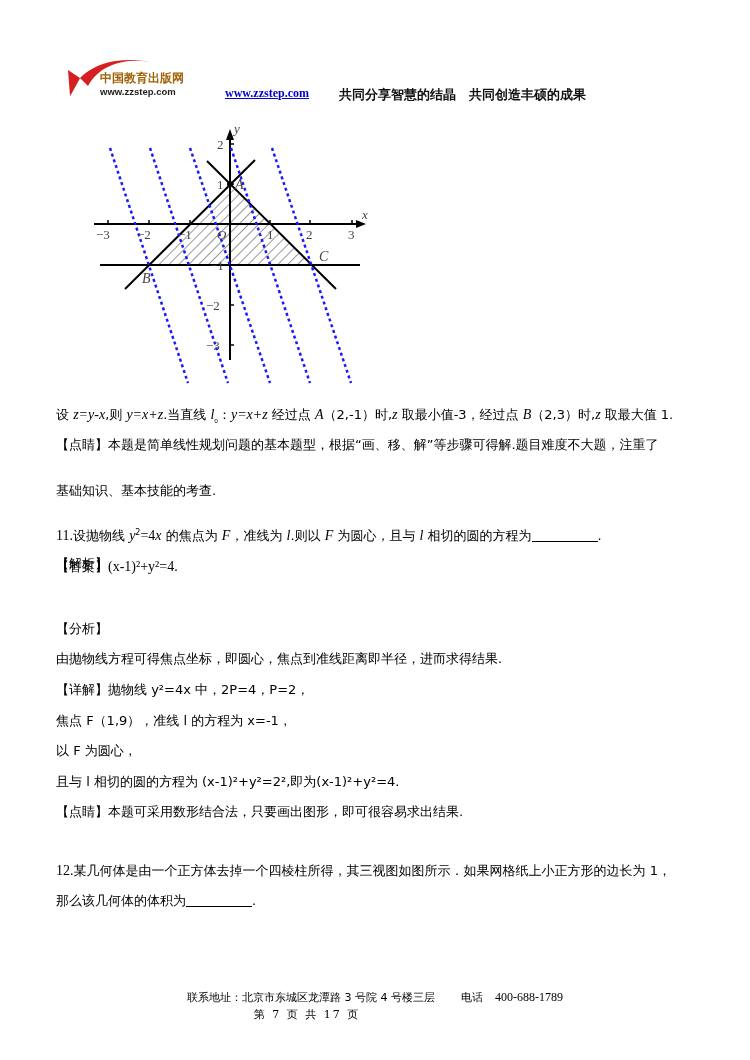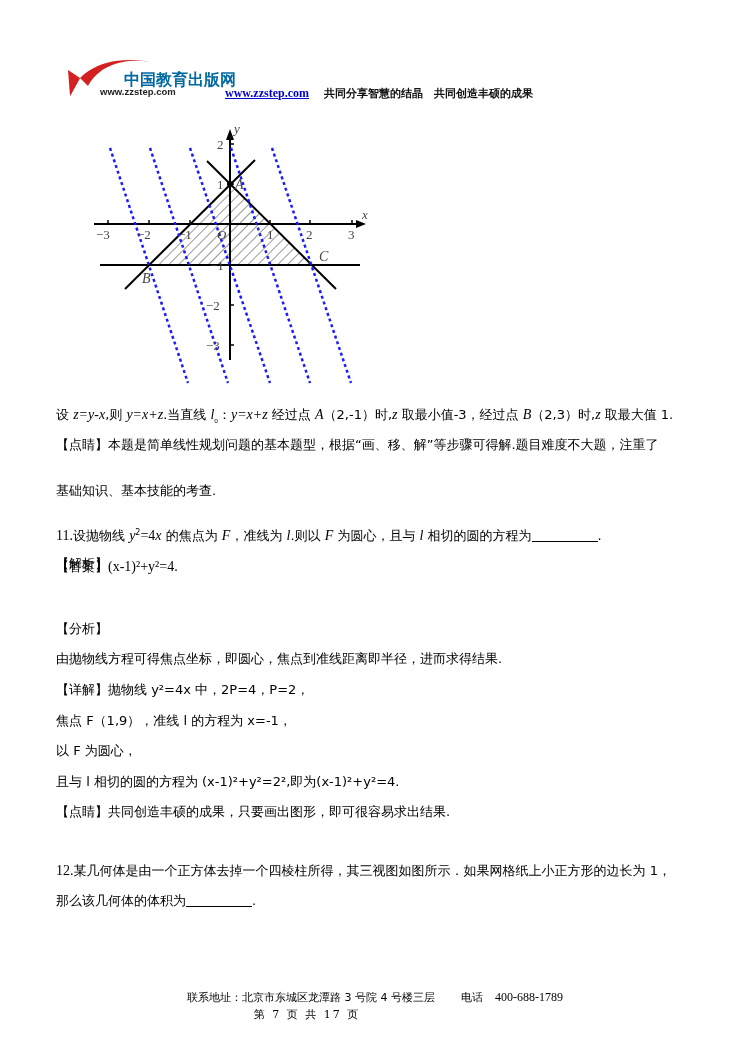--- a/index.html
+++ b/index.html
@@ -4,24 +4,24 @@
 <style>
   html, body { margin: 0; padding: 0; background: #ffffff; }
   body {
     width: 750px; height: 1060px; position: relative; overflow: hidden;
     font-family: "DejaVu Serif", "Liberation Serif", serif;
     color: #000;
   }
   .header { position: absolute; left: 0; top: 0; width: 750px; height: 110px; }
   .logo { position: absolute; left: 66px; top: 52px; width: 130px; height: 52px; }
   .logo svg { position: absolute; left: 0; top: 0; }
-  .logo-cn { position: absolute; left: 42px; top: 72px; font-family: "DejaVu Sans", sans-serif; font-size: 16px; font-weight: bold; color: #0369a1; letter-spacing: 0px; margin-left: 24px; }
+  .logo-cn { position: absolute; left: 42px; top: 72px; font-family: "DejaVu Sans", sans-serif; font-size: 12px; font-weight: bold; color: #a16207; letter-spacing: 0px; }
   .logo-url { position: absolute; left: 42px; top: 87px; font-family: "Liberation Sans", sans-serif; font-size: 9.5px; font-weight: bold; color: #222; }
   .header-link { position: absolute; left: 225px; top: 86px; font-family: "Liberation Serif", serif; font-size: 12px; font-weight: bold; color: #0000cc; text-decoration: underline; }
-  .header-slogan { position: absolute; left: 324px; top: 86px; font-family: "DejaVu Sans", sans-serif; font-size: 11px; font-weight: bold; color: #111; }
+  .header-slogan { position: absolute; left: 339px; top: 86px; font-family: "DejaVu Sans", sans-serif; font-size: 13px; font-weight: bold; color: #111; }
   .graph { position: absolute; left: 90px; top: 115px; width: 290px; height: 280px; }
   .line { position: absolute; left: 56px; font-size: 13px; line-height: 18px; white-space: nowrap; font-family: "DejaVu Sans", sans-serif; text-align: right; }
   .line i { font-family: "Liberation Serif", serif; font-style: italic; font-size: 14px; }
   .line .n { font-family: "Liberation Serif", serif; font-size: 14px; }
   .line sup { font-size: 8px; vertical-align: 5px; line-height: 0; }
   .blank { display: inline-block; width: 66px; border-bottom: 1px solid #000; height: 12px; vertical-align: -2px; }
   .footer-addr { position: absolute; left: 0; width: 750px; top: 990px; text-align: center; font-size: 11px; font-family: "DejaVu Sans", sans-serif; }
   .footer-addr .bold { font-weight: normal; }
   .footer-addr .tel { margin-left: 26px; }
   .footer-addr .num { font-family: "Liberation Serif", serif; font-size: 12px; margin-left: 12px; }
@@ -129,21 +129,21 @@
 <div class="line" style="top:555px;">【解析】</div>
 <div class="line" style="top:620px;">【分析】</div>
 <div class="line" style="top:650px;">由抛物线方程可得焦点坐标，即圆心，焦点到准线距离即半径，进而求得结果.</div>
 <div class="line" style="top:681px;">
   <span>【详解】</span><span>抛物线 y²=4x 中，2P=4，P=2，</span>
 </div>
 <div class="line" style="top:712px;">焦点 F（1,9），准线 l 的方程为 x=-1，</div>
 <div class="line" style="top:742px;">以 F 为圆心，</div>
 <div class="line" style="top:773px;">且与 l 相切的圆的方程为 (x-1)²+y²=2²,即为(x-1)²+y²=4.</div>
 <div class="line" style="top:803px;">
-  <span>【点睛】</span><span>共同创造丰硕的成果，只要画出图形，即可很容易求出结果.</span>
+  <span>【点睛】</span><span>本题可采用数形结合法，只要画出图形，即可很容易求出结果.</span>
 </div>
 
 <div class="line" style="top:862px;">
   <span class="n">12.</span><span>某几何体是由一个正方体去掉一个四棱柱所得，其三视图如图所示．如果网格纸上小正方形的边长为 1，</span>
 </div>
 <div class="line" style="top:892px;">
   <span>那么该几何体的体积为</span><span class="blank"></span><span>.</span>
 </div>
 
 <div class="footer-addr">

